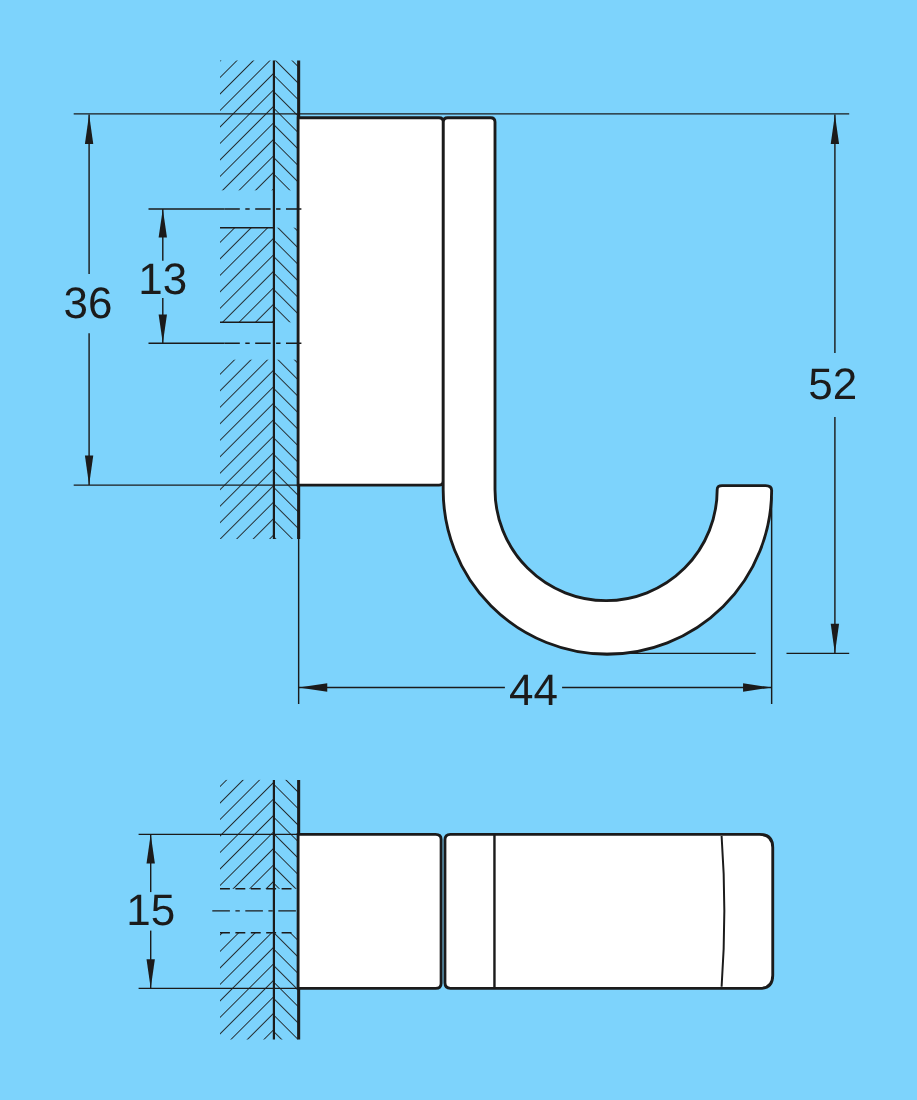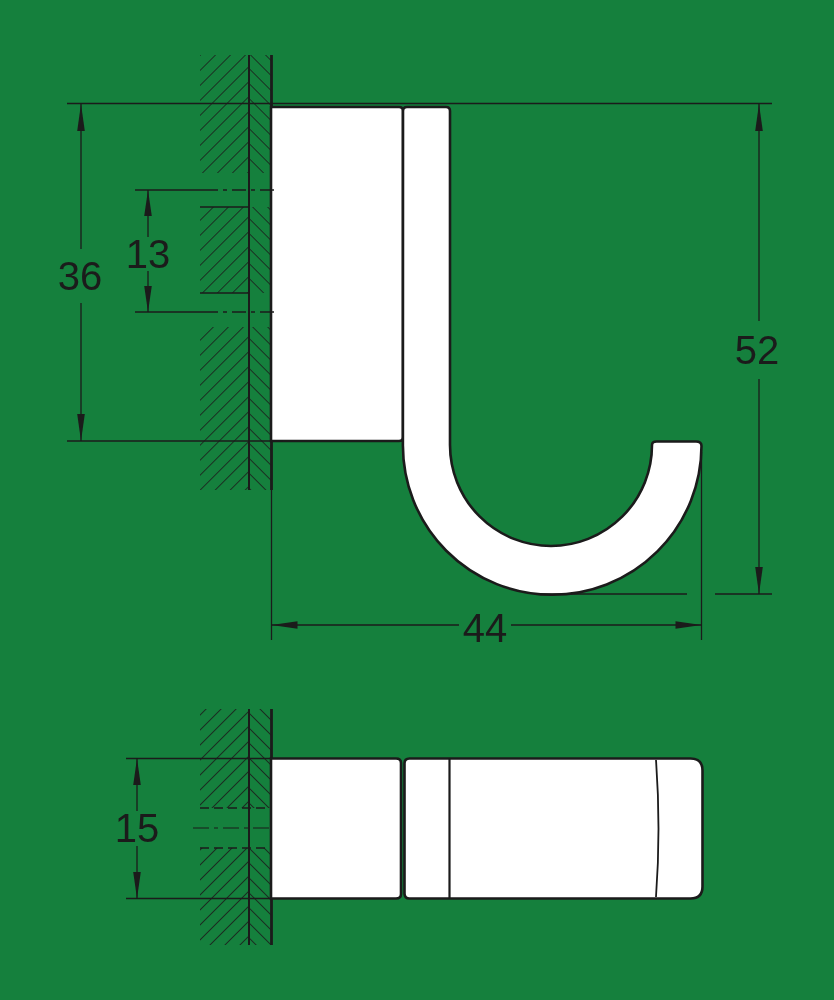--- a/index.html
+++ b/index.html
@@ -3,21 +3,21 @@
 <meta charset="utf-8">
 <style>
   html, body {
     margin: 0;
     padding: 0;
     background: #ffffff;
   }
   .stage {
     width: 834px;
     height: 1000px;
-    background: #15803d;
+    background: #7dd3fc;
     position: relative;
   }
   svg { display: block; }
   .dim-label {
     font-family: "Liberation Sans", "DejaVu Sans", sans-serif;
     font-size: 40px;
     fill: #1b1b1b;
     text-anchor: middle;
   }
 </style>

